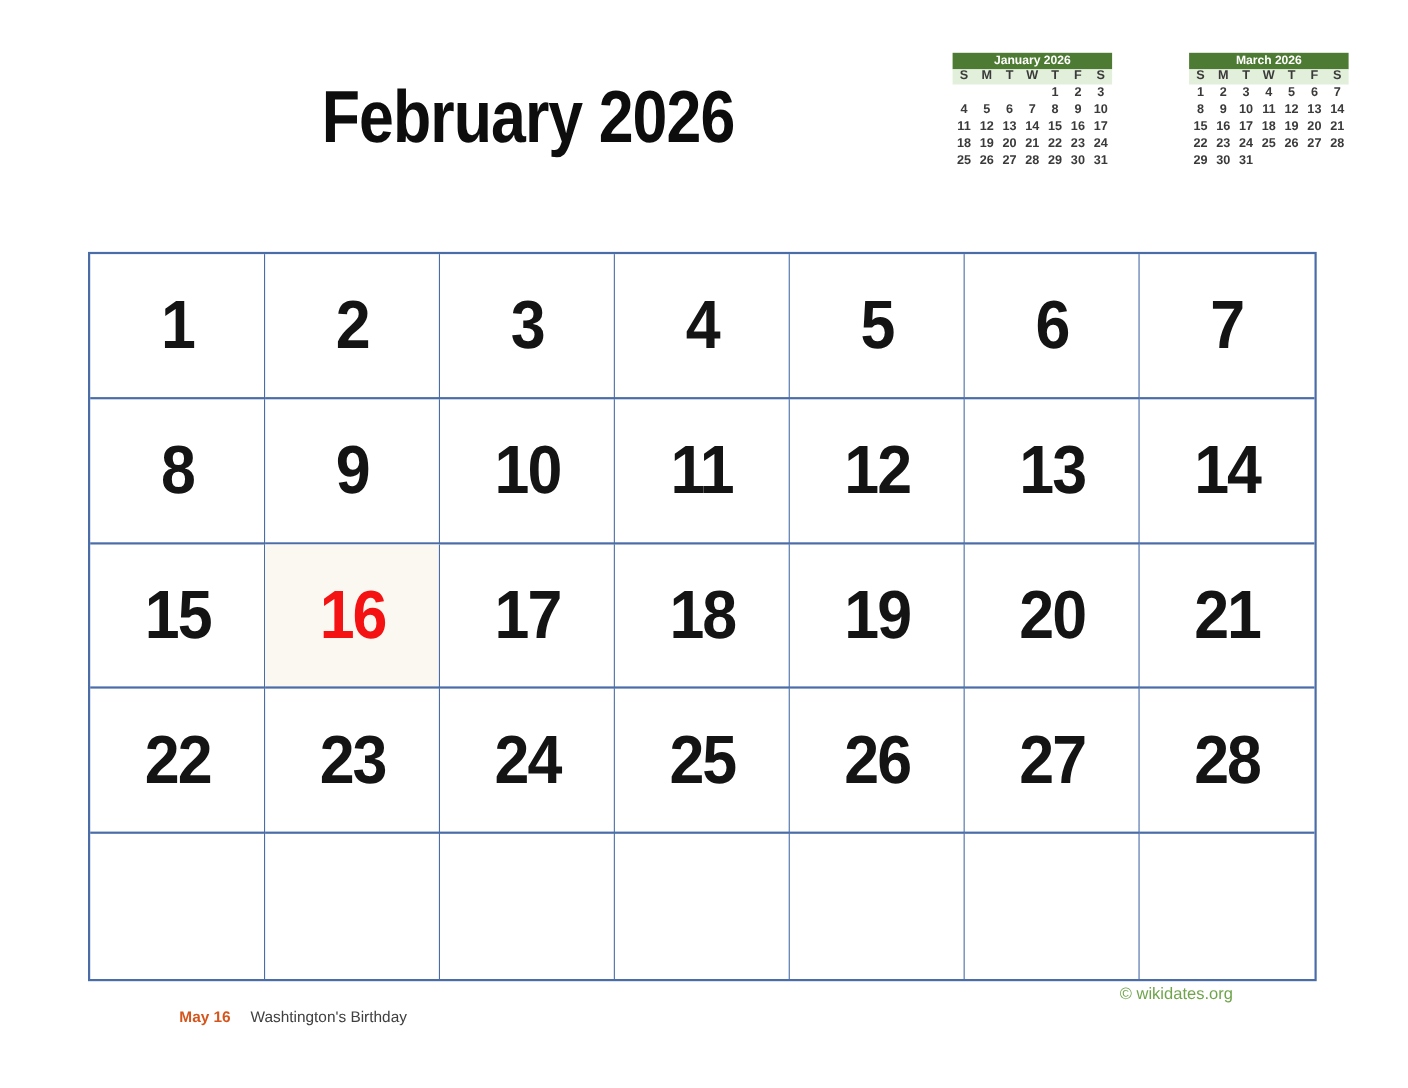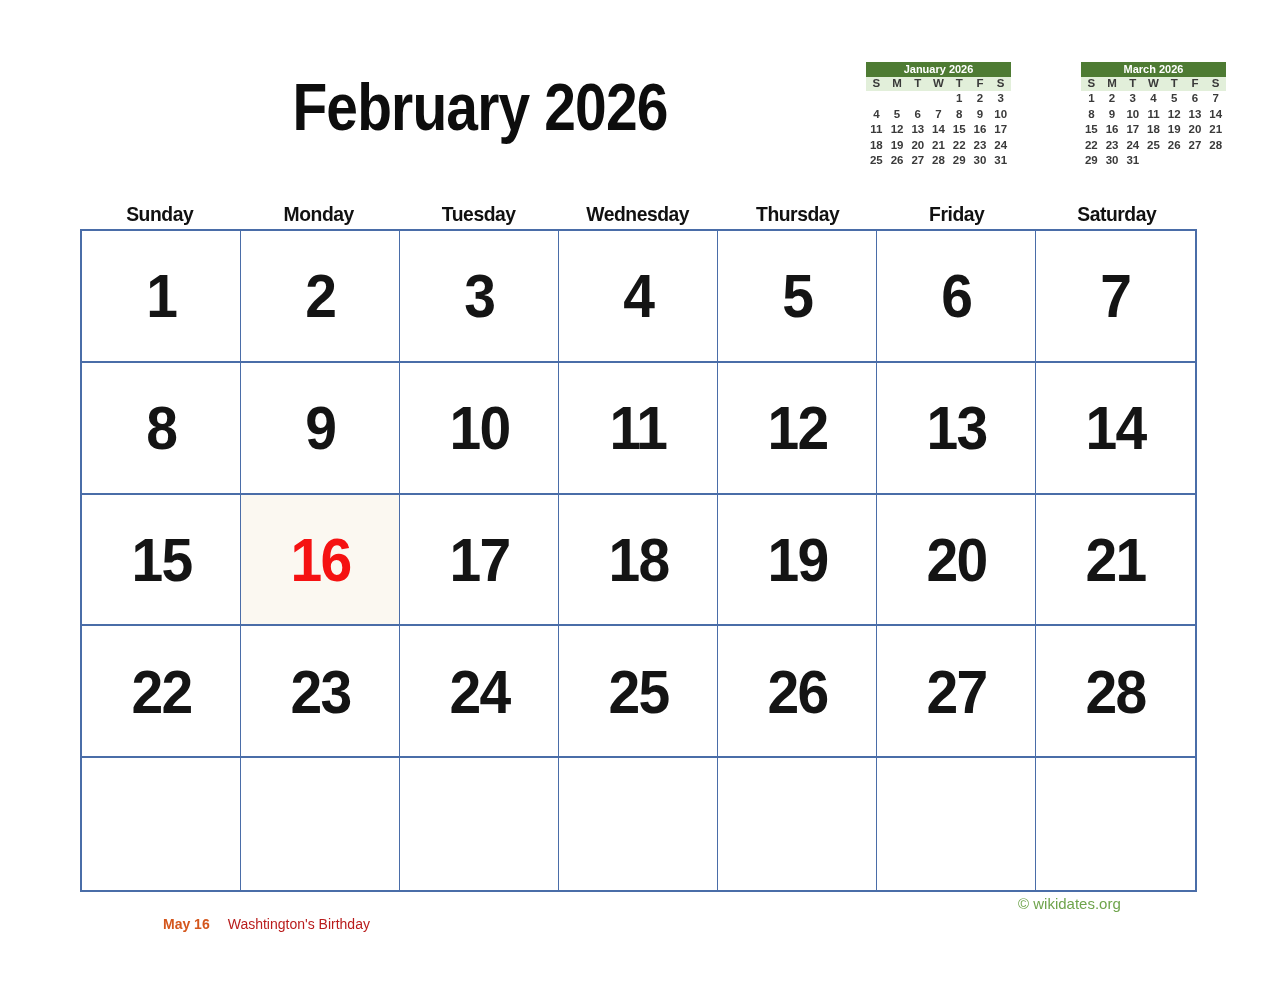--- a/index.html
+++ b/index.html
@@ -19,21 +19,21 @@
   }
   
   .title{
     position:absolute;left:80px;top:68px;width:800px;margin:0;
     text-align:center;font-size:67px;font-weight:700;color:#0d0d0d;
     letter-spacing:-1px;transform:scaleX(0.85);transform-origin:50% 50%;
     white-space:nowrap;
   }
   
   .minical{
-    position:absolute;top:62px;width:145px;
+    position:absolute;top:48px;width:145px;
     font-size:11.5px;font-weight:700;color:#3a3a3a;text-align:center;
     line-height:1;
   }
   .minical.jan{left:866px;}
   .minical.mar{left:1052px;margin-left:29px;}
   .mc-title{
     background:var(--mini-header-bg);color:#ffffff;height:15px;line-height:15px;
     font-size:11px;letter-spacing:0;
   }
   .mc-weekdays{
@@ -66,21 +66,21 @@
   .cell:nth-child(7n){border-right:none;}
   .cell:nth-last-child(-n+7){border-bottom:none;}
   .cell > span{display:inline-block;letter-spacing:-2px;transform:scaleX(0.92);}
   .cell.highlight{background:var(--highlight-bg);color:var(--highlight-text);}
   
   .holiday{
     position:absolute;left:163px;top:916px;font-size:14px;line-height:17px;
     white-space:nowrap;
   }
   .holiday .h-date{color:var(--holiday-date-text);font-weight:700;margin-right:18px;}
-  .holiday .h-name{color:#b91c1c;font-weight:400;}
+  .holiday .h-name{color:#404040;font-weight:400;}
   .copyright{
     position:absolute;left:1018px;top:895px;font-size:15px;line-height:17px;
     color:var(--copyright-text);font-weight:400;white-space:nowrap;
   }
 </style>
 </head>
 <body>
 
 <div class="page">
 
@@ -179,29 +179,20 @@
         <span>29</span>
         <span>30</span>
         <span>31</span>
         <span></span>
         <span></span>
         <span></span>
         <span></span>
       </div>
   </div>
 
-  <div class="weekdays">
-    <span>Sunday</span>
-    <span>Monday</span>
-    <span>Tuesday</span>
-    <span>Wednesday</span>
-    <span>Thursday</span>
-    <span>Friday</span>
-    <span>Saturday</span>
-  </div>
 
   <div class="grid">
       <div class="cell">
         <span>1</span>
       </div>
       <div class="cell">
         <span>2</span>
       </div>
       <div class="cell">
         <span>3</span>

